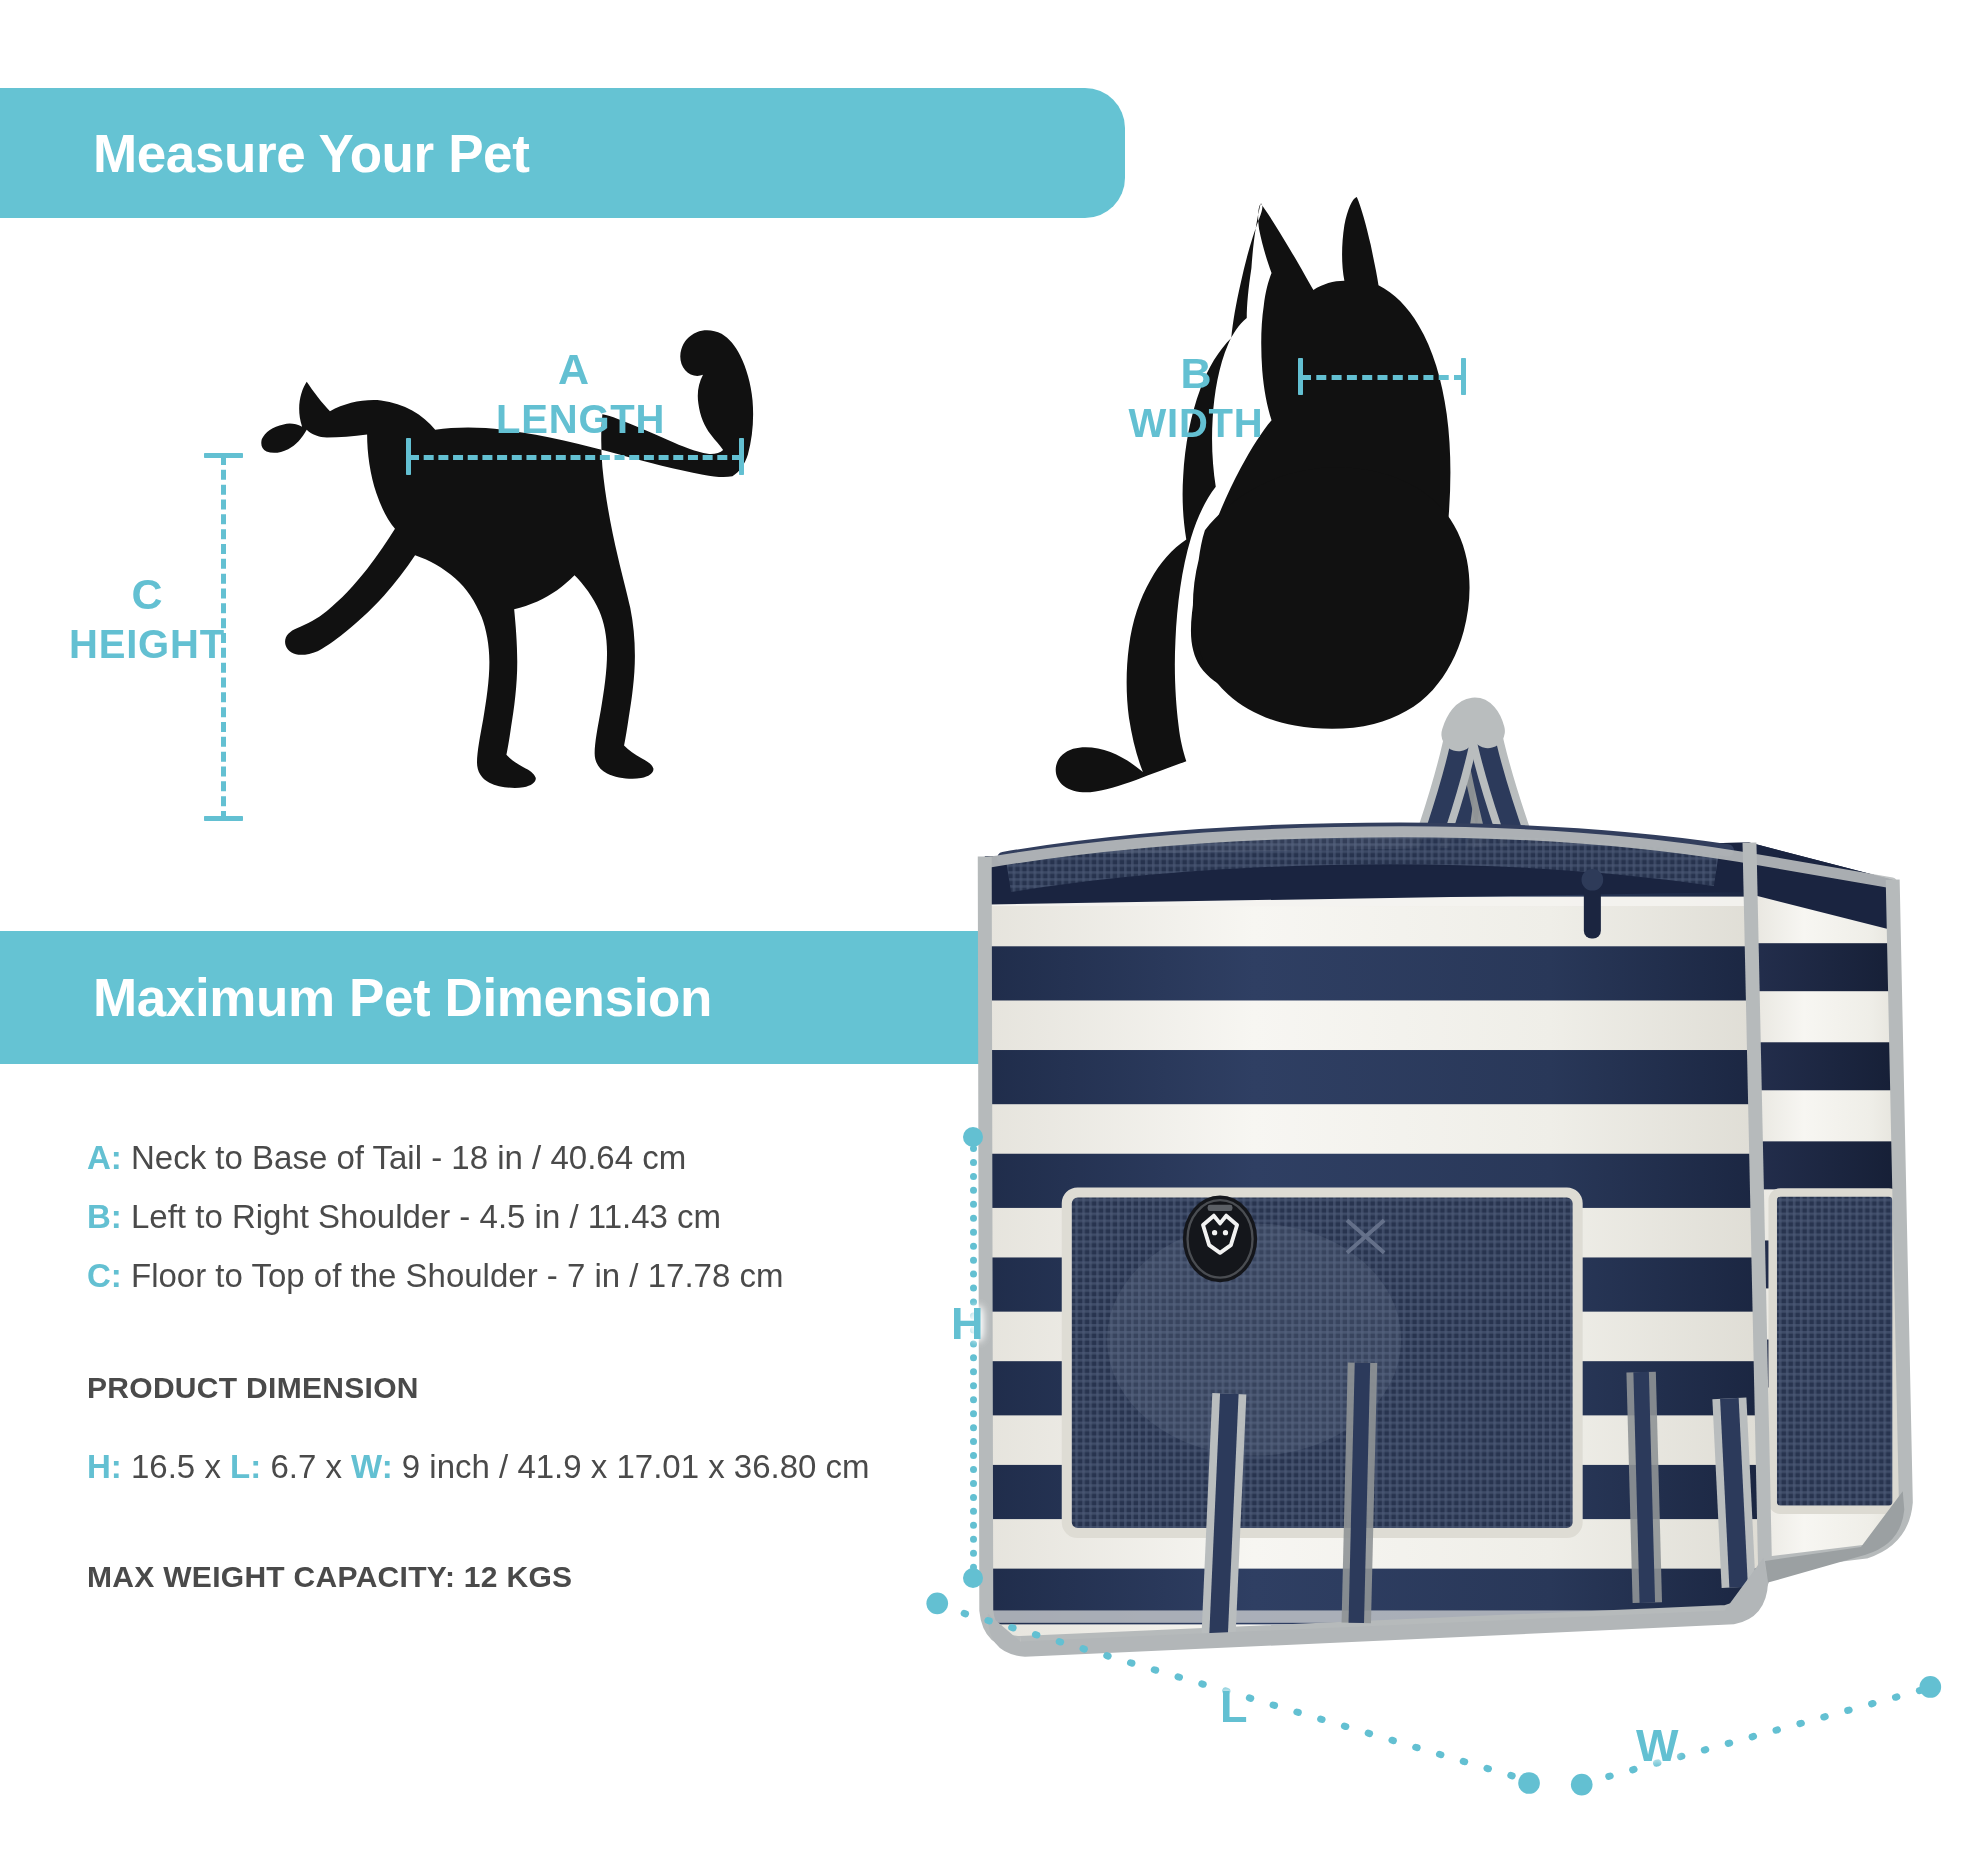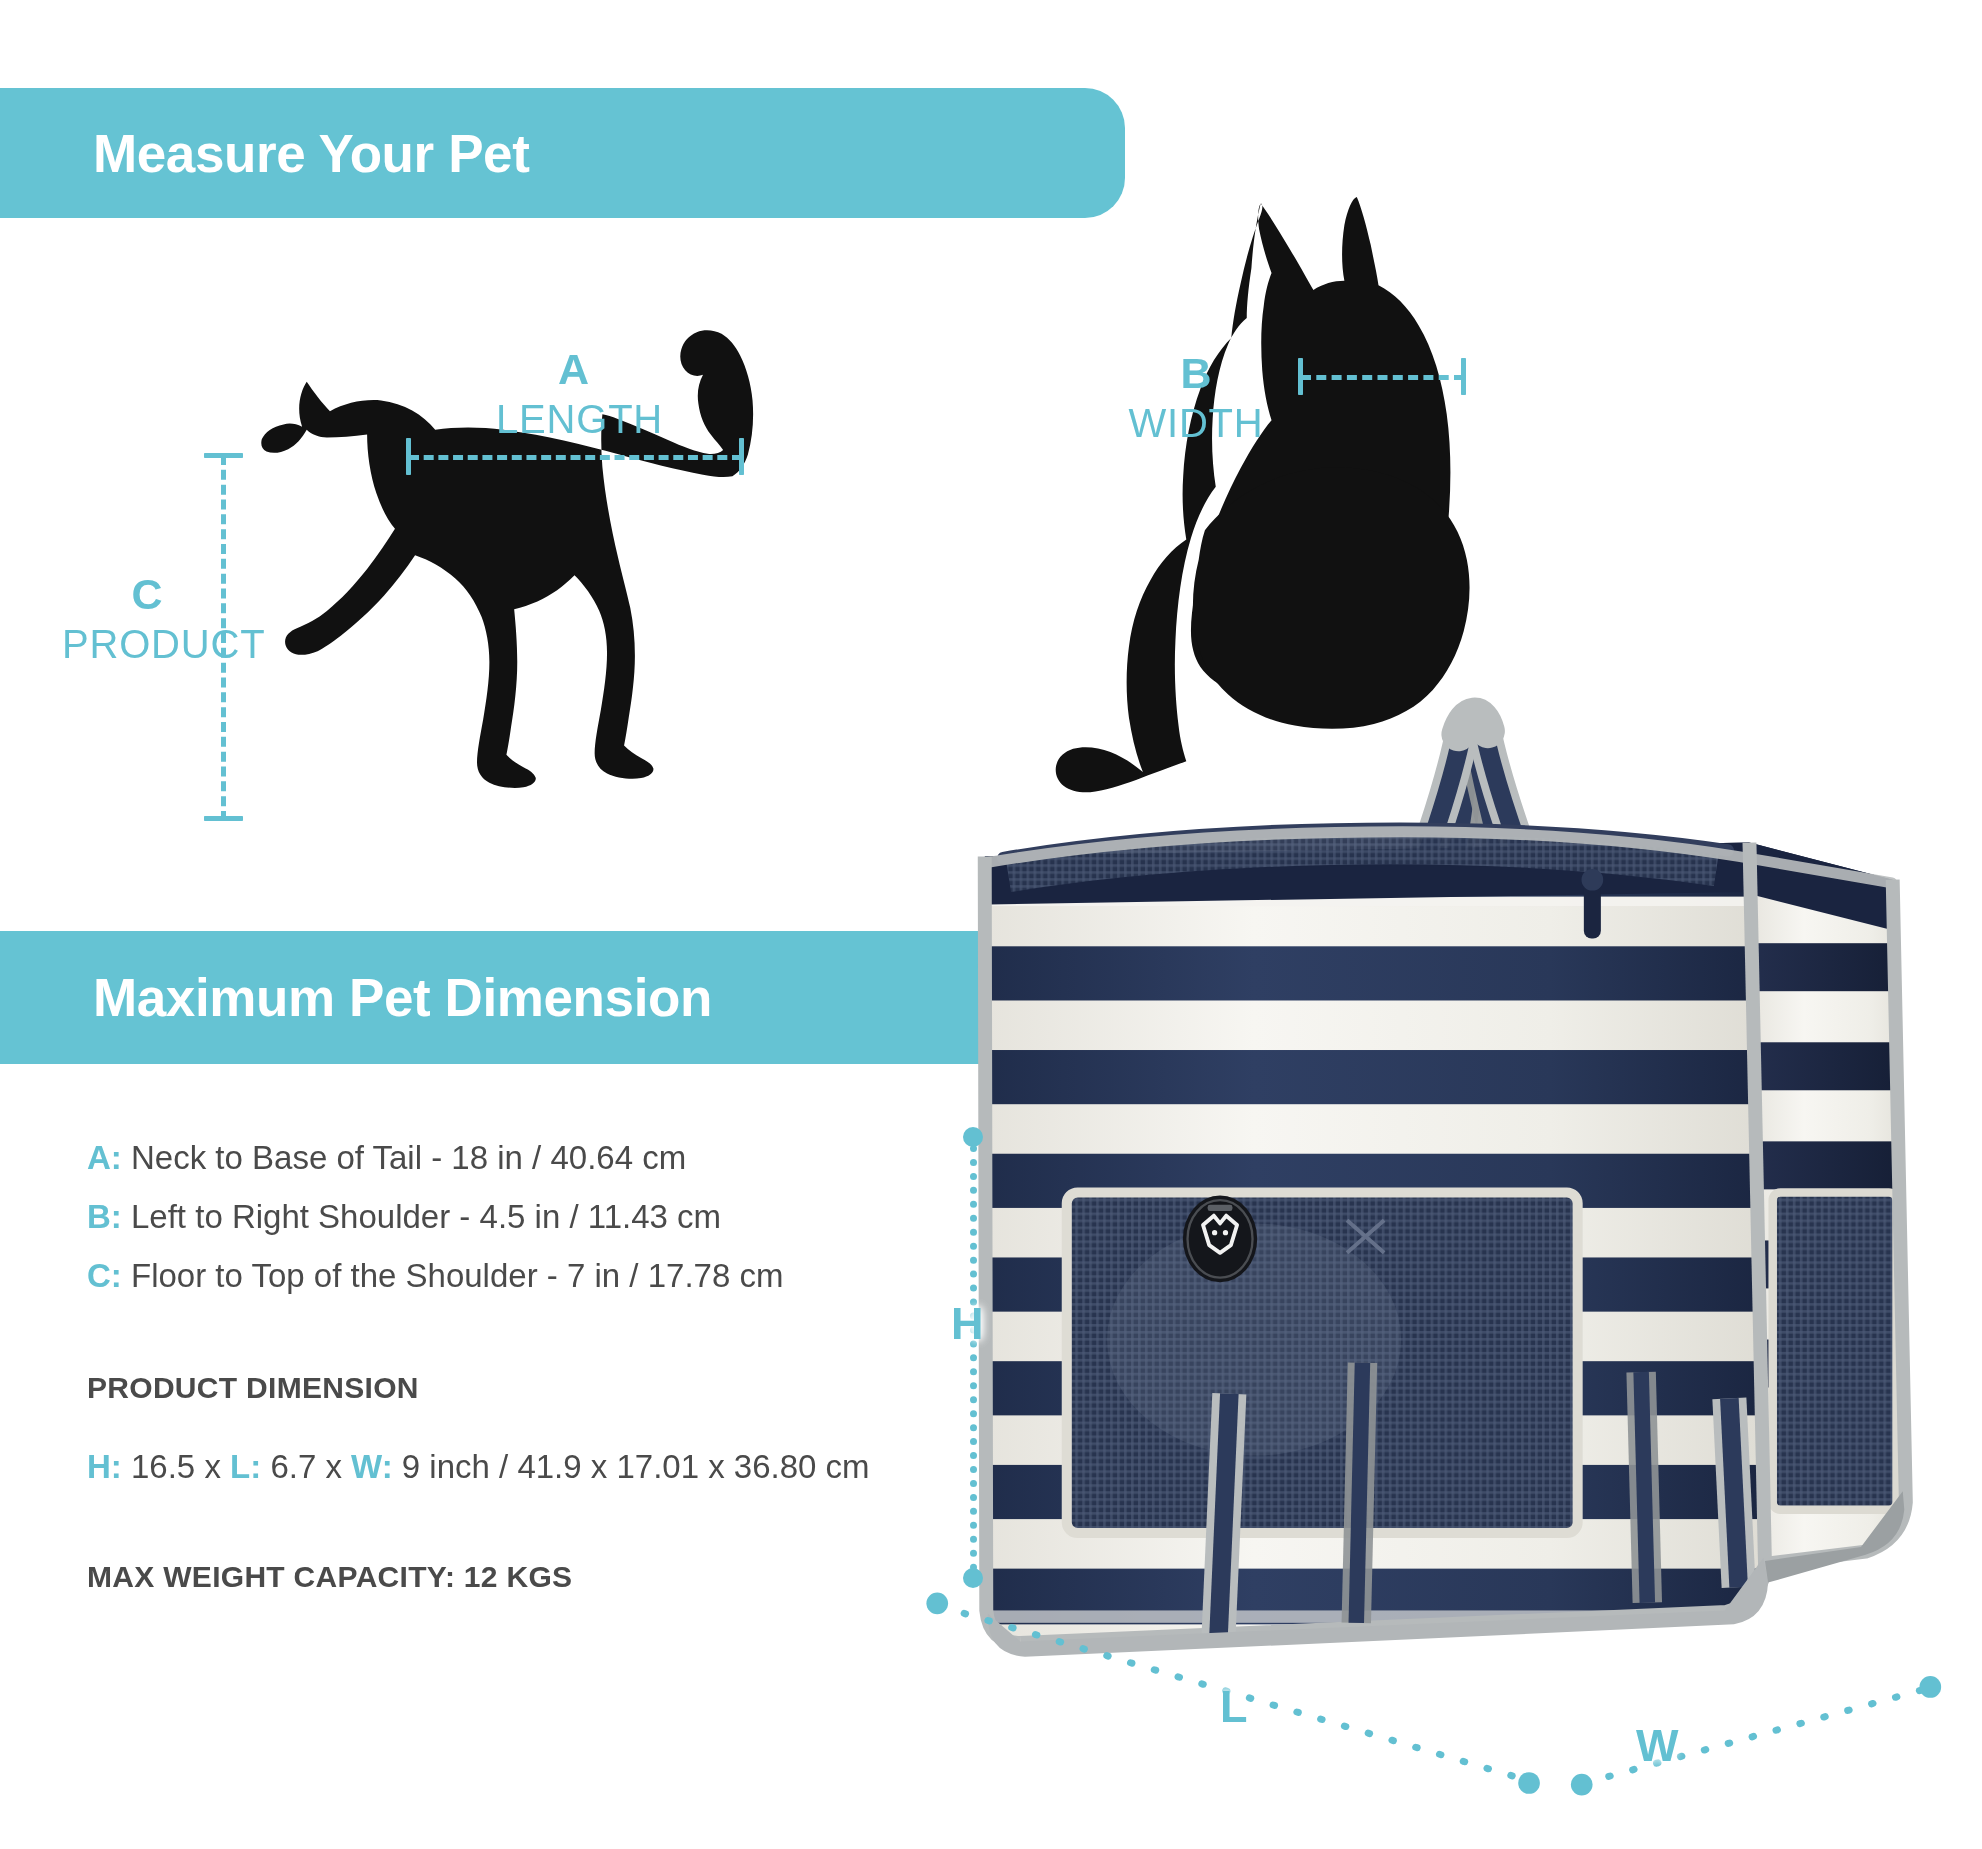--- a/index.html
+++ b/index.html
@@ -67,21 +67,21 @@
   }
   .dim-letter {
     display: block;
     font-size: 43px;
     font-weight: 700;
     letter-spacing: 0px;
   }
   .dim-word {
     display: block;
     font-size: 40px;
-    font-weight: 400;
+    font-weight: 700;
     letter-spacing: 0.8px;
     margin-top: 7.7px;
     text-align: center;
   }
 
   #label-a { left: 496px; top: 348px; width: 155px; }
   #label-b { left: 1107px; top: 352px; width: 178px; }
   #label-c { left: 62px; top: 573px; width: 170px; }
 
   
@@ -289,21 +289,21 @@
   <div class="dim-label" id="label-a">
     <span class="dim-letter">A</span>
     <span class="dim-word">LENGTH</span>
   </div>
   <div class="rule-h" id="rule-a"></div>
   <div class="rule-cap-v" id="rule-a-cap1"></div>
   <div class="rule-cap-v" id="rule-a-cap2"></div>
 
   <div class="dim-label" id="label-c">
     <span class="dim-letter">C</span>
-    <span class="dim-word">PRODUCT</span>
+    <span class="dim-word">HEIGHT</span>
   </div>
   <div class="rule-v" id="rule-c"></div>
   <div class="rule-cap-h" id="rule-c-cap1"></div>
   <div class="rule-cap-h" id="rule-c-cap2"></div>
 
   <svg class="cat-svg" id="cat-sitting" viewBox="0 0 640 800" aria-hidden="true">
     <path fill="#111111" d="
       M 268 8
       C 262 32, 258 62, 256 92
       C 252 118, 250 140, 250 156

